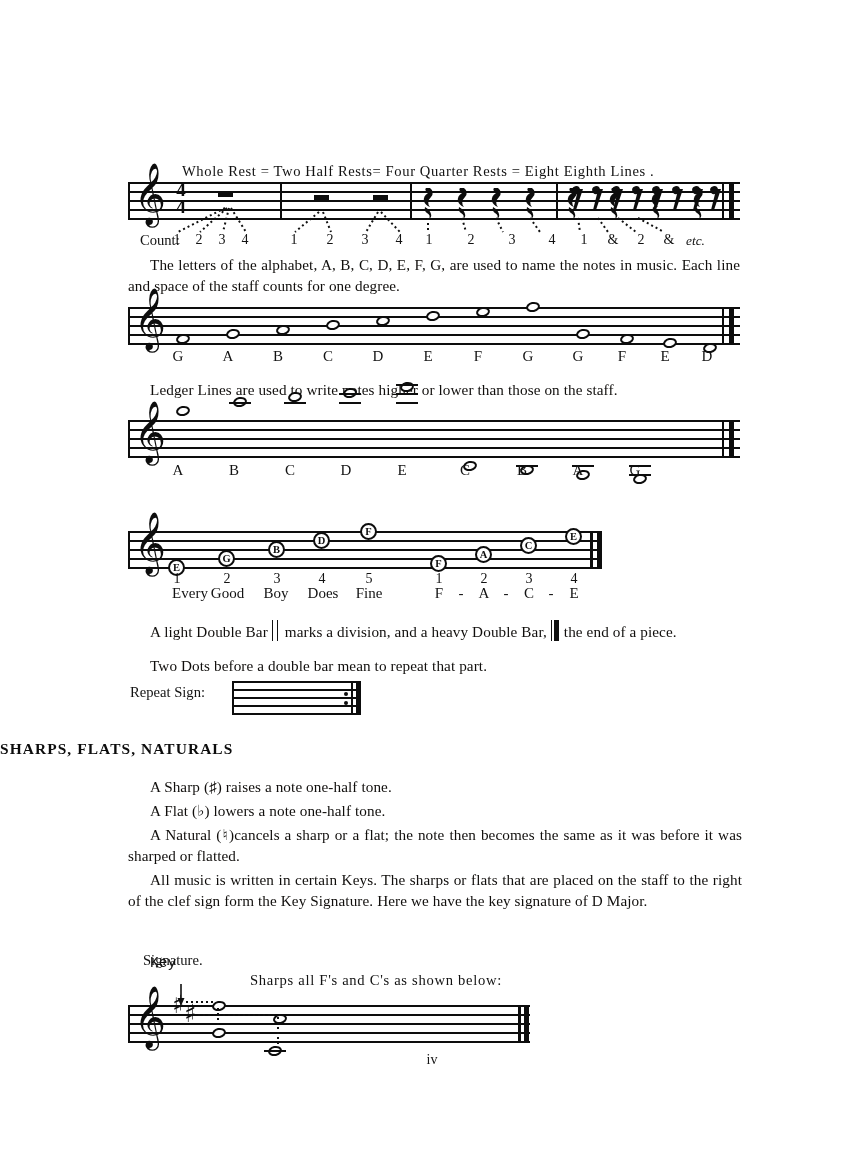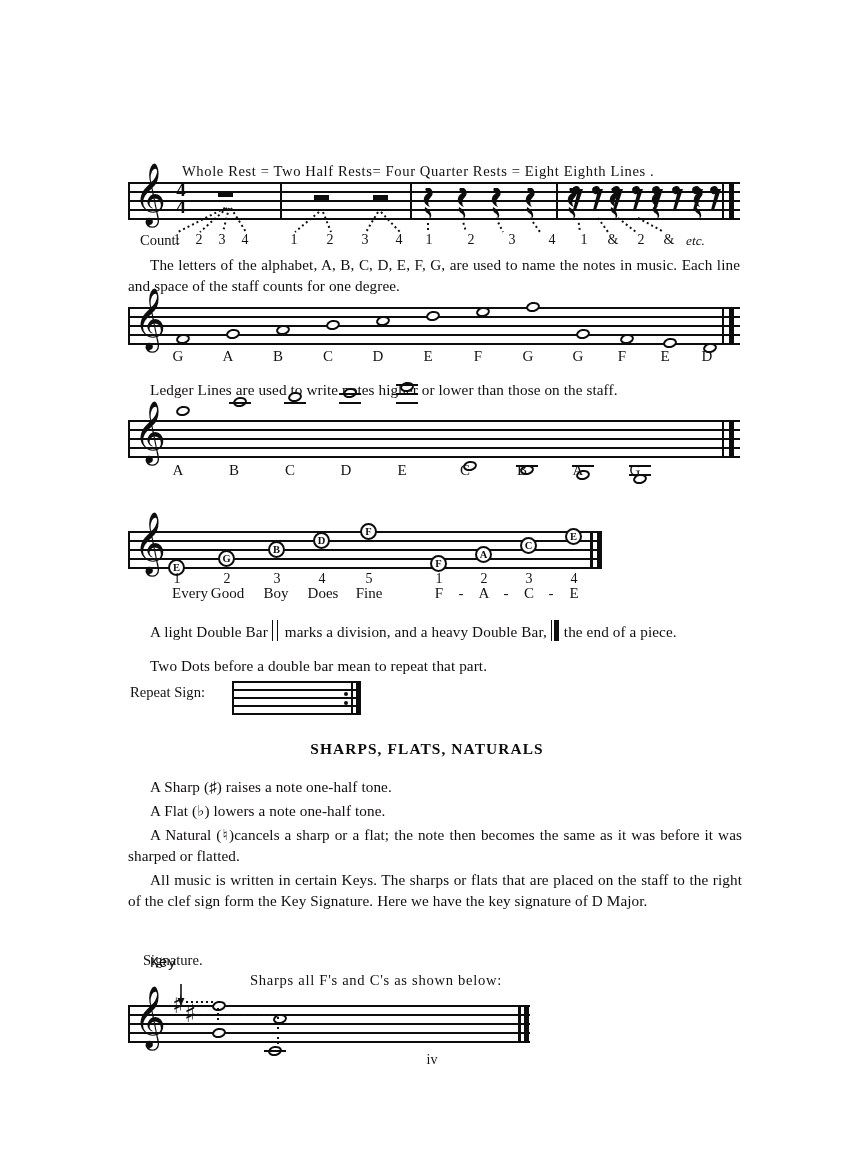--- a/index.html
+++ b/index.html
@@ -470,21 +470,21 @@
     <div class="sline" style="top:16px; width:128px;"></div>
     <div class="sline" style="top:24px; width:128px;"></div>
     <div class="sline" style="top:32px; width:128px;"></div>
     <div class="bar" style="left:0px; top:0px; height:34px;"></div>
     <div class="repeatdot" style="left:112px; top:11px;"></div>
     <div class="repeatdot" style="left:112px; top:20px;"></div>
     <div class="bar" style="left:119px; top:0px; height:34px;"></div>
     <div class="bar thick" style="left:124px; top:0px; height:34px;"></div>
   </div>
 
-  <div class="section-head" style="left:0px; top:740px; width:854px; text-align:center;">SHARPS, FLATS, NATURALS</div>
+  <div class="section-head" style="left:0px; top:740px; width:854px; text-align:left;">SHARPS, FLATS, NATURALS</div>
 
   <div class="para" style="left:128px; top:800px; width:612px;">
     <span class="ind"></span><span>A Flat (♭) lowers a note one-half tone.</span>
   </div>
   <div class="para" style="left:128px; top:776px; width:612px;">
     <span class="ind"></span><span>A Sharp (♯) raises a note one-half tone.</span>
   </div>
   <div class="para" style="left:128px; top:869px; width:614px;">
     <span class="ind"></span><span>All music is written in certain Keys.   The sharps or flats that are placed on the staff to the right of the clef sign form the Key Signature.   Here we have the key signature of D Major.</span>
   </div>

